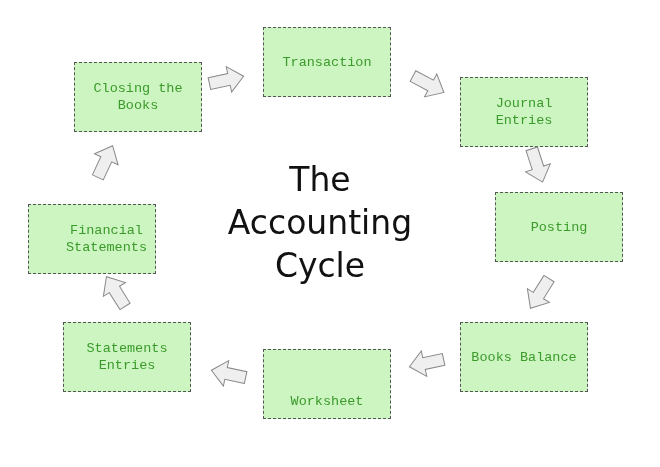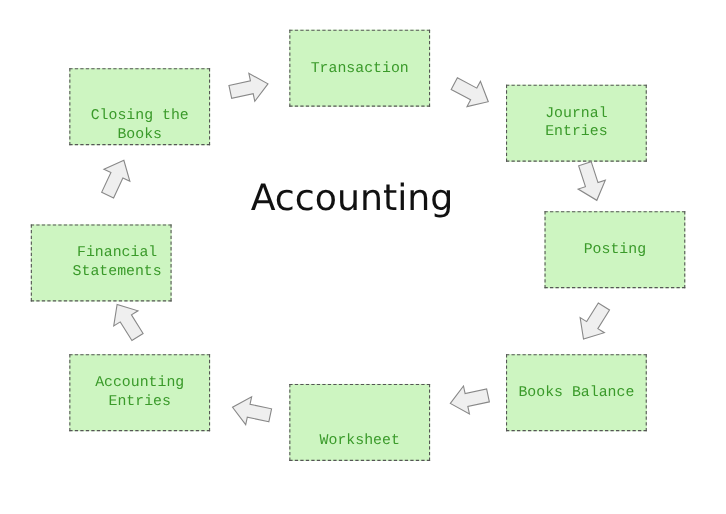--- a/index.html
+++ b/index.html
@@ -11,45 +11,47 @@
          color: #3a9a2a; font-size: 13.5px; line-height: 17px; }
   .box span { display: block; max-width: 110px; font-family: Liberation Mono, monospace; }
   .title { position: absolute; left: 220px; top: 158px; width: 200px; text-align: center;
            font-family: "DejaVu Sans", sans-serif; font-size: 33px; line-height: 43px; color: #111; }
   svg { overflow: visible; }
 </style>
 </head>
 <body>
 
 <div class="title">
+  <div>The</div>
   <div>Accounting</div>
+  <div>Cycle</div>
 </div>
 
 <div class="box" style="left:263px;top:27px;">
     <span>Transaction</span>
   </div>
 <div class="box" style="left:460px;top:62px;margin-top:15px;">
     <span>Journal Entries</span>
   </div>
 <div class="box" style="left:495px;top:192px;">
     <span>Posting</span>
   </div>
 <div class="box" style="left:460px;top:322px;">
     <span>Books Balance</span>
   </div>
 <div class="box" style="left:263px;top:349px;align-items:flex-end;padding-bottom:8px;">
     <span>Worksheet</span>
   </div>
 <div class="box" style="left:63px;top:322px;">
-    <span>Accounting Entries</span>
+    <span>Statements Entries</span>
   </div>
 <div class="box" style="left:28px;top:204px;padding-left:29px;">
     <span>Financial Statements</span>
   </div>
-<div class="box" style="left:63px;top:62px;align-items:flex-end;">
+<div class="box" style="left:74px;top:62px;">
     <span>Closing the Books</span>
   </div>
 
 <svg width="660" height="467" style="position:absolute;left:0;top:0;">
   <defs>
     <path id="arr" d="M-17,-6 L3,-6 L3,-13 L18,0 L3,13 L3,6 L-17,6 Z" fill="#efefef" stroke="#888888" stroke-width="1"></path>
   </defs>
   <use href="#arr" transform="translate(226,80) rotate(-12)"></use>
   <use href="#arr" transform="translate(428,84) rotate(28)"></use>
   <use href="#arr" transform="translate(537,165) rotate(72)"></use>

